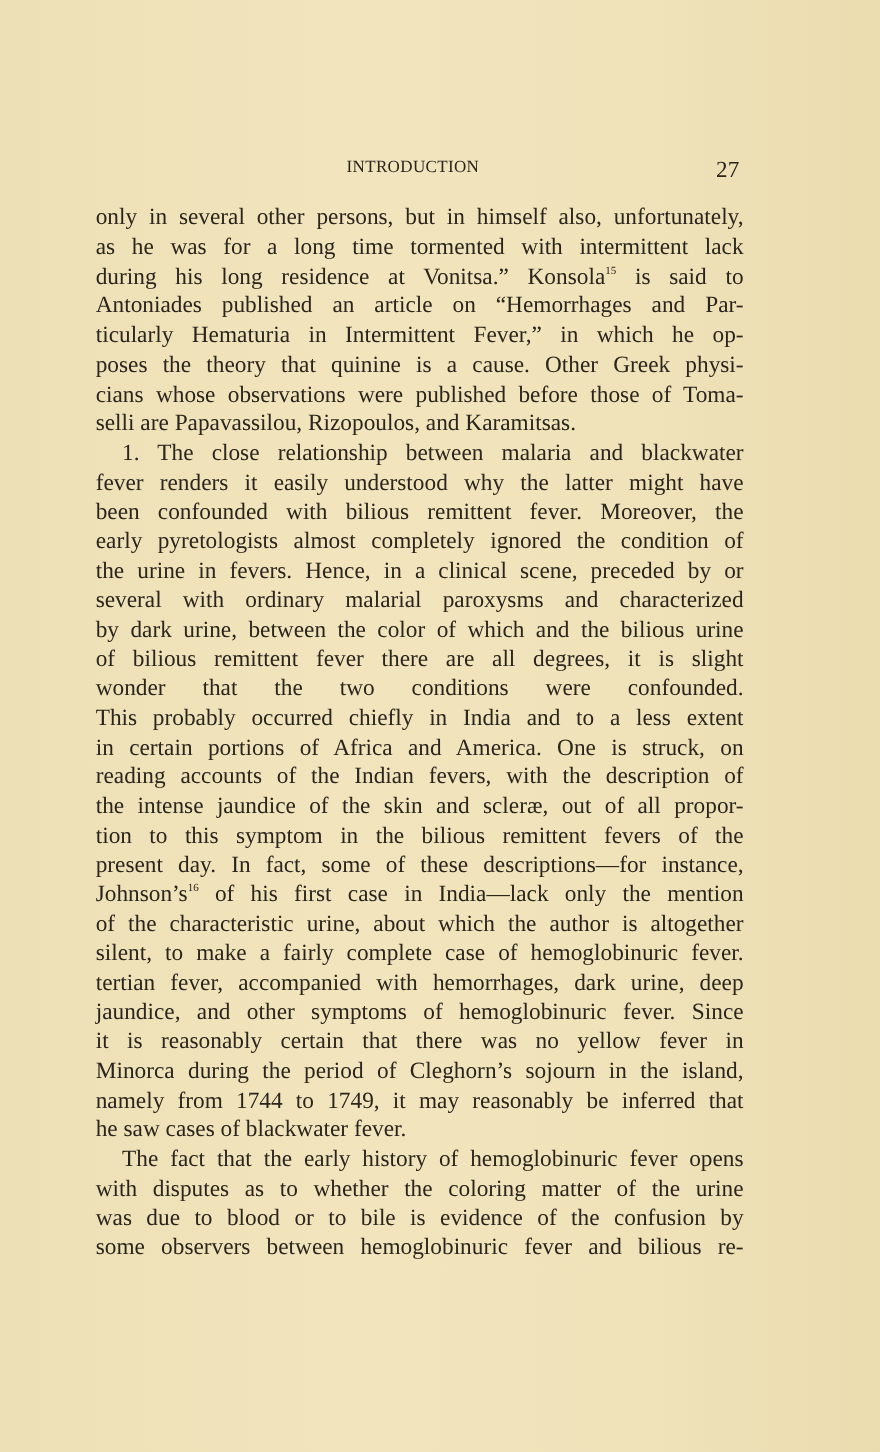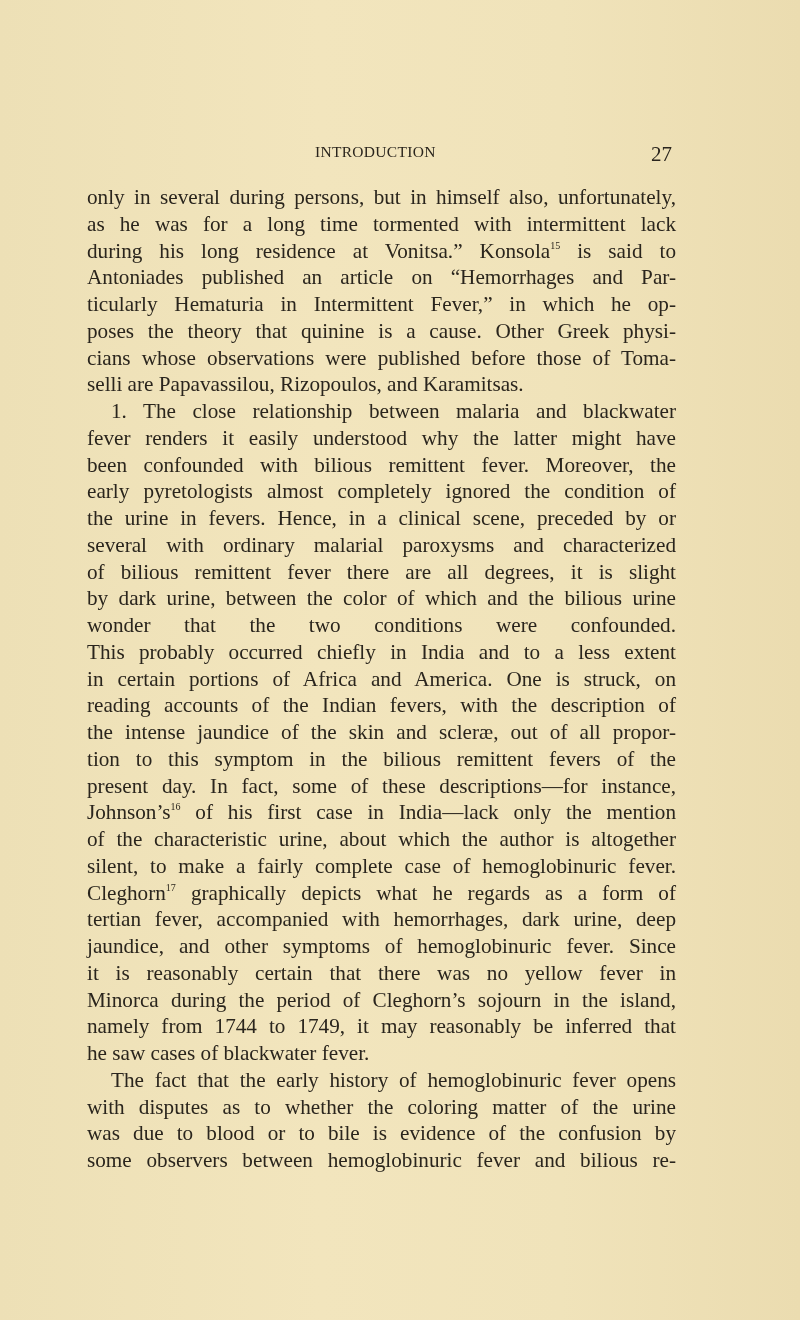--- a/index.html
+++ b/index.html
@@ -77,47 +77,46 @@
 </style>
 </head>
 <body>
 
 <div class="page-header">
   <span class="running-head">INTRODUCTION</span>
   <span class="page-number">27</span>
 </div>
 
 <div class="body-text" id="body-text">
-    <div class="line"><span class="line-inner"><span>only in several during persons, but in himself also, unfortunately,</span></span></div>
+    <div class="line"><span class="line-inner"><span>only in several other persons, but in himself also, unfortunately,</span></span></div>
     <div class="line"><span class="line-inner"><span>as he was for a long time tormented with intermittent lack</span></span></div>
     <div class="line"><span class="line-inner"><span>during his long residence at Vonitsa.”  Konsola</span><sup>15</sup><span> is said to</span></span></div>
     <div class="line"><span class="line-inner"><span>Antoniades published an article on “Hemorrhages and Par-</span></span></div>
     <div class="line"><span class="line-inner"><span>ticularly Hematuria in Intermittent Fever,” in which he op-</span></span></div>
     <div class="line"><span class="line-inner"><span>poses the theory that quinine is a cause.  Other Greek physi-</span></span></div>
     <div class="line"><span class="line-inner"><span>cians whose observations were published before those of Toma-</span></span></div>
     <div class="line last"><span class="line-inner"><span>selli are Papavassilou, Rizopoulos, and Karamitsas.</span></span></div>
     <div class="line indent"><span class="line-inner"><span>1. The close relationship between malaria and blackwater</span></span></div>
     <div class="line"><span class="line-inner"><span>fever renders it easily understood why the latter might have</span></span></div>
     <div class="line"><span class="line-inner"><span>been confounded with bilious remittent fever.  Moreover, the</span></span></div>
     <div class="line"><span class="line-inner"><span>early pyretologists almost completely ignored the condition of</span></span></div>
     <div class="line"><span class="line-inner"><span>the urine in fevers.  Hence, in a clinical scene, preceded by or</span></span></div>
     <div class="line"><span class="line-inner"><span>several with ordinary malarial paroxysms and characterized</span></span></div>
+    <div class="line"><span class="line-inner"><span>by dark urine, between the color of which and the bilious urine</span></span></div>
     <div class="line"><span class="line-inner"><span>of bilious remittent fever there are all degrees, it is slight</span></span></div>
-    <div class="line"><span class="line-inner"><span>by dark urine, between the color of which and the bilious urine</span></span></div>
     <div class="line"><span class="line-inner"><span>wonder that the two conditions were confounded.</span></span></div>
     <div class="line"><span class="line-inner"><span>This probably occurred chiefly in India and to a less extent</span></span></div>
     <div class="line"><span class="line-inner"><span>in certain portions of Africa and America.  One is struck, on</span></span></div>
     <div class="line"><span class="line-inner"><span>reading accounts of the Indian fevers, with the description of</span></span></div>
     <div class="line"><span class="line-inner"><span>the intense jaundice of the skin and scleræ, out of all propor-</span></span></div>
     <div class="line"><span class="line-inner"><span>tion to this symptom in the bilious remittent fevers of the</span></span></div>
     <div class="line"><span class="line-inner"><span>present day.  In fact, some of these descriptions—for instance,</span></span></div>
     <div class="line"><span class="line-inner"><span>Johnson’s</span><sup>16</sup><span> of his first case in India—lack only the mention</span></span></div>
     <div class="line"><span class="line-inner"><span>of the characteristic urine, about which the author is altogether</span></span></div>
     <div class="line"><span class="line-inner"><span>silent, to make a fairly complete case of hemoglobinuric fever.</span></span></div>
-    <div class="line"><span class="line-inner"><span>Cleghorn</span><sup>17</sup><span> graphically depicts what he regards as a form of</span></span></div>
     <div class="line"><span class="line-inner"><span>tertian fever, accompanied with hemorrhages, dark urine, deep</span></span></div>
     <div class="line"><span class="line-inner"><span>jaundice, and other symptoms of hemoglobinuric fever.  Since</span></span></div>
     <div class="line"><span class="line-inner"><span>it is reasonably certain that there was no yellow fever in</span></span></div>
     <div class="line"><span class="line-inner"><span>Minorca during the period of Cleghorn’s sojourn in the island,</span></span></div>
     <div class="line"><span class="line-inner"><span>namely from 1744 to 1749, it may reasonably be inferred that</span></span></div>
     <div class="line last"><span class="line-inner"><span>he saw cases of blackwater fever.</span></span></div>
     <div class="line indent"><span class="line-inner"><span>The fact that the early history of hemoglobinuric fever opens</span></span></div>
     <div class="line"><span class="line-inner"><span>with disputes as to whether the coloring matter of the urine</span></span></div>
     <div class="line"><span class="line-inner"><span>was due to blood or to bile is evidence of the confusion by</span></span></div>
     <div class="line"><span class="line-inner"><span>some observers between hemoglobinuric fever and bilious re-</span></span></div>

